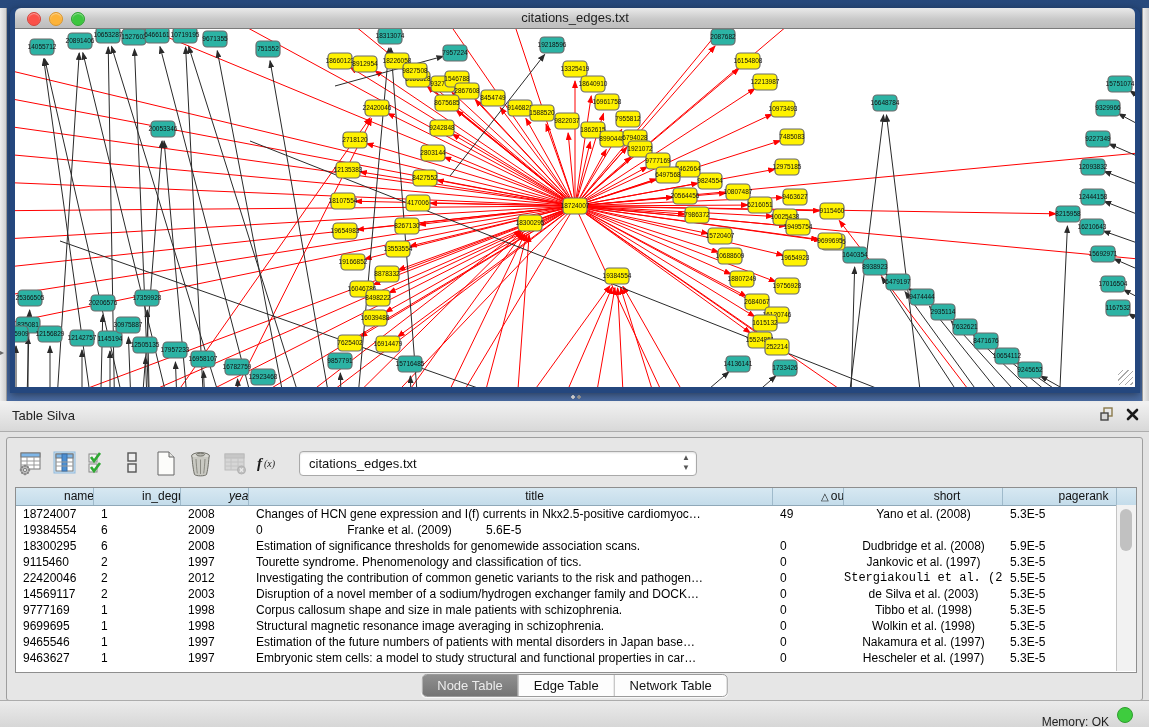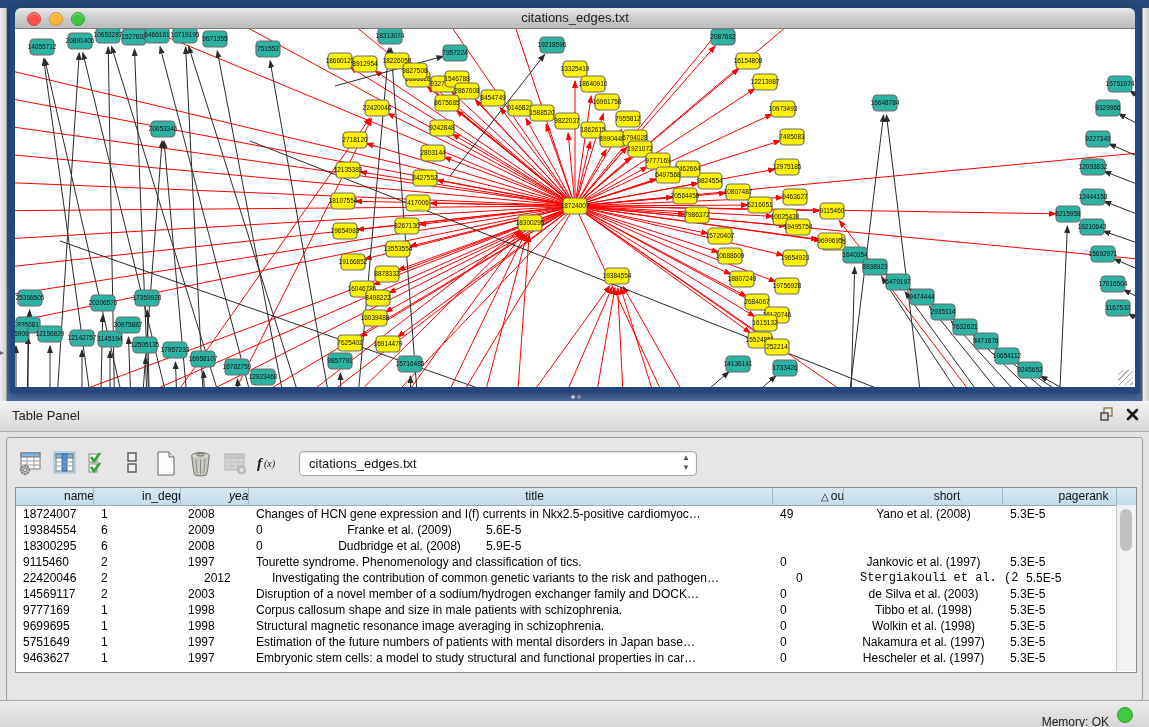--- a/index.html
+++ b/index.html
@@ -778,21 +778,21 @@
           </g>
         </svg>
       <div class="resize-grip"></div>
     </div>
   </div>
   <div class="splitter-dot"></div>
 </div>
 
 <div class="bottom">
   <div class="panel-header">
-    <div class="panel-title">Table Panel</div>
+    <div class="panel-title">Table Silva</div>
     <div class="panel-btns">
       <div class="float-btn">
         <svg width="14" height="14" viewBox="0 0 14 14">
           <rect x="4" y="1" width="8" height="8" fill="none" stroke="#8A7A4A" stroke-width="1.4"></rect>
           <rect x="1" y="6" width="7" height="7" fill="#D8D8D8" stroke="#444" stroke-width="1.4"></rect>
         </svg>
       </div>
       <div class="close-btn">
         <svg width="13" height="13" viewBox="0 0 13 13">
           <path d="M2 2 L11 11 M11 2 L2 11" stroke="#1A1A1A" stroke-width="2.6" stroke-linecap="round"></path>
@@ -896,37 +896,38 @@
             <div class="td" style="width: 87px;">6</div>
             <div class="td" style="width: 68px;">2009</div>
             <div class="td" style="width: 71px;">0</div>
             <div class="td center" style="width: 159px;">Franke et al. (2009)</div>
             <div class="td" style="width: 114px;">5.6E-5</div>
           </div>
           <div class="tr">
             <div class="td" style="width: 78px;">18300295</div>
             <div class="td" style="width: 87px;">6</div>
             <div class="td" style="width: 68px;">2008</div>
+            <div class="td" style="width: 524px;">Estimation of significance thresholds for genomewide association scans.</div>
             <div class="td" style="width: 71px;">0</div>
             <div class="td center" style="width: 159px; text-align: center;">Dudbridge et al. (2008)</div>
             <div class="td" style="width: 114px;">5.9E-5</div>
           </div>
           <div class="tr">
             <div class="td" style="width: 78px;">9115460</div>
             <div class="td" style="width: 87px;">2</div>
             <div class="td" style="width: 68px;">1997</div>
             <div class="td" style="width: 524px;">Tourette syndrome. Phenomenology and classification of tics.</div>
             <div class="td" style="width: 71px;">0</div>
             <div class="td center" style="width: 159px;">Jankovic et al. (1997)</div>
             <div class="td" style="width: 114px;">5.3E-5</div>
           </div>
           <div class="tr">
             <div class="td" style="width: 78px;">22420046</div>
             <div class="td" style="width: 87px;">2</div>
-            <div class="td" style="width: 68px; margin-left: 16px;">2012</div>
+            <div class="td" style="width: 68px;">2012</div>
             <div class="td" style="width: 524px;">Investigating the contribution of common genetic variants to the risk and pathogen…</div>
             <div class="td" style="width: 71px;">0</div>
             <div class="td center" style="width: 159px; font-family: Liberation Mono, monospace;">Stergiakouli et al. (2012)</div>
             <div class="td" style="width: 114px;">5.5E-5</div>
           </div>
           <div class="tr">
             <div class="td" style="width: 78px;">14569117</div>
             <div class="td" style="width: 87px;">2</div>
             <div class="td" style="width: 68px;">2003</div>
             <div class="td" style="width: 524px;">Disruption of a novel member of a sodium/hydrogen exchanger family and DOCK…</div>
@@ -946,21 +947,21 @@
           <div class="tr">
             <div class="td" style="width: 78px;">9699695</div>
             <div class="td" style="width: 87px;">1</div>
             <div class="td" style="width: 68px;">1998</div>
             <div class="td" style="width: 524px;">Structural magnetic resonance image averaging in schizophrenia.</div>
             <div class="td" style="width: 71px;">0</div>
             <div class="td center" style="width: 159px;">Wolkin et al. (1998)</div>
             <div class="td" style="width: 114px;">5.3E-5</div>
           </div>
           <div class="tr">
-            <div class="td" style="width: 78px;">5751649</div>
+            <div class="td" style="width: 78px;">9465546</div>
             <div class="td" style="width: 87px;">1</div>
             <div class="td" style="width: 68px;">1997</div>
             <div class="td" style="width: 524px;">Estimation of the future numbers of patients with mental disorders in Japan base…</div>
             <div class="td" style="width: 71px;">0</div>
             <div class="td center" style="width: 159px;">Nakamura et al. (1997)</div>
             <div class="td" style="width: 114px;">5.3E-5</div>
           </div>
           <div class="tr">
             <div class="td" style="width: 78px;">9463627</div>
             <div class="td" style="width: 87px;">1</div>
@@ -969,19 +970,24 @@
             <div class="td" style="width: 71px;">0</div>
             <div class="td center" style="width: 159px;">Hescheler et al. (1997)</div>
             <div class="td" style="width: 114px;">5.3E-5</div>
           </div>
         </div>
       <div class="vscroll">
         <div class="vthumb"></div>
       </div>
     </div>
 
+    <div class="tabs" id="tabs">
+        <div class="tab selected">Node Table</div>
+        <div class="tab">Edge Table</div>
+        <div class="tab">Network Table</div>
+      </div>
   </div>
 
   <div class="statusbar">
     <div class="mem">Memory: OK</div>
     <div class="mem-dot" style="background: rgb(62, 204, 62); border: 1px solid rgb(47, 158, 47);"></div>
   </div>
 </div>
 
 </body></html>

